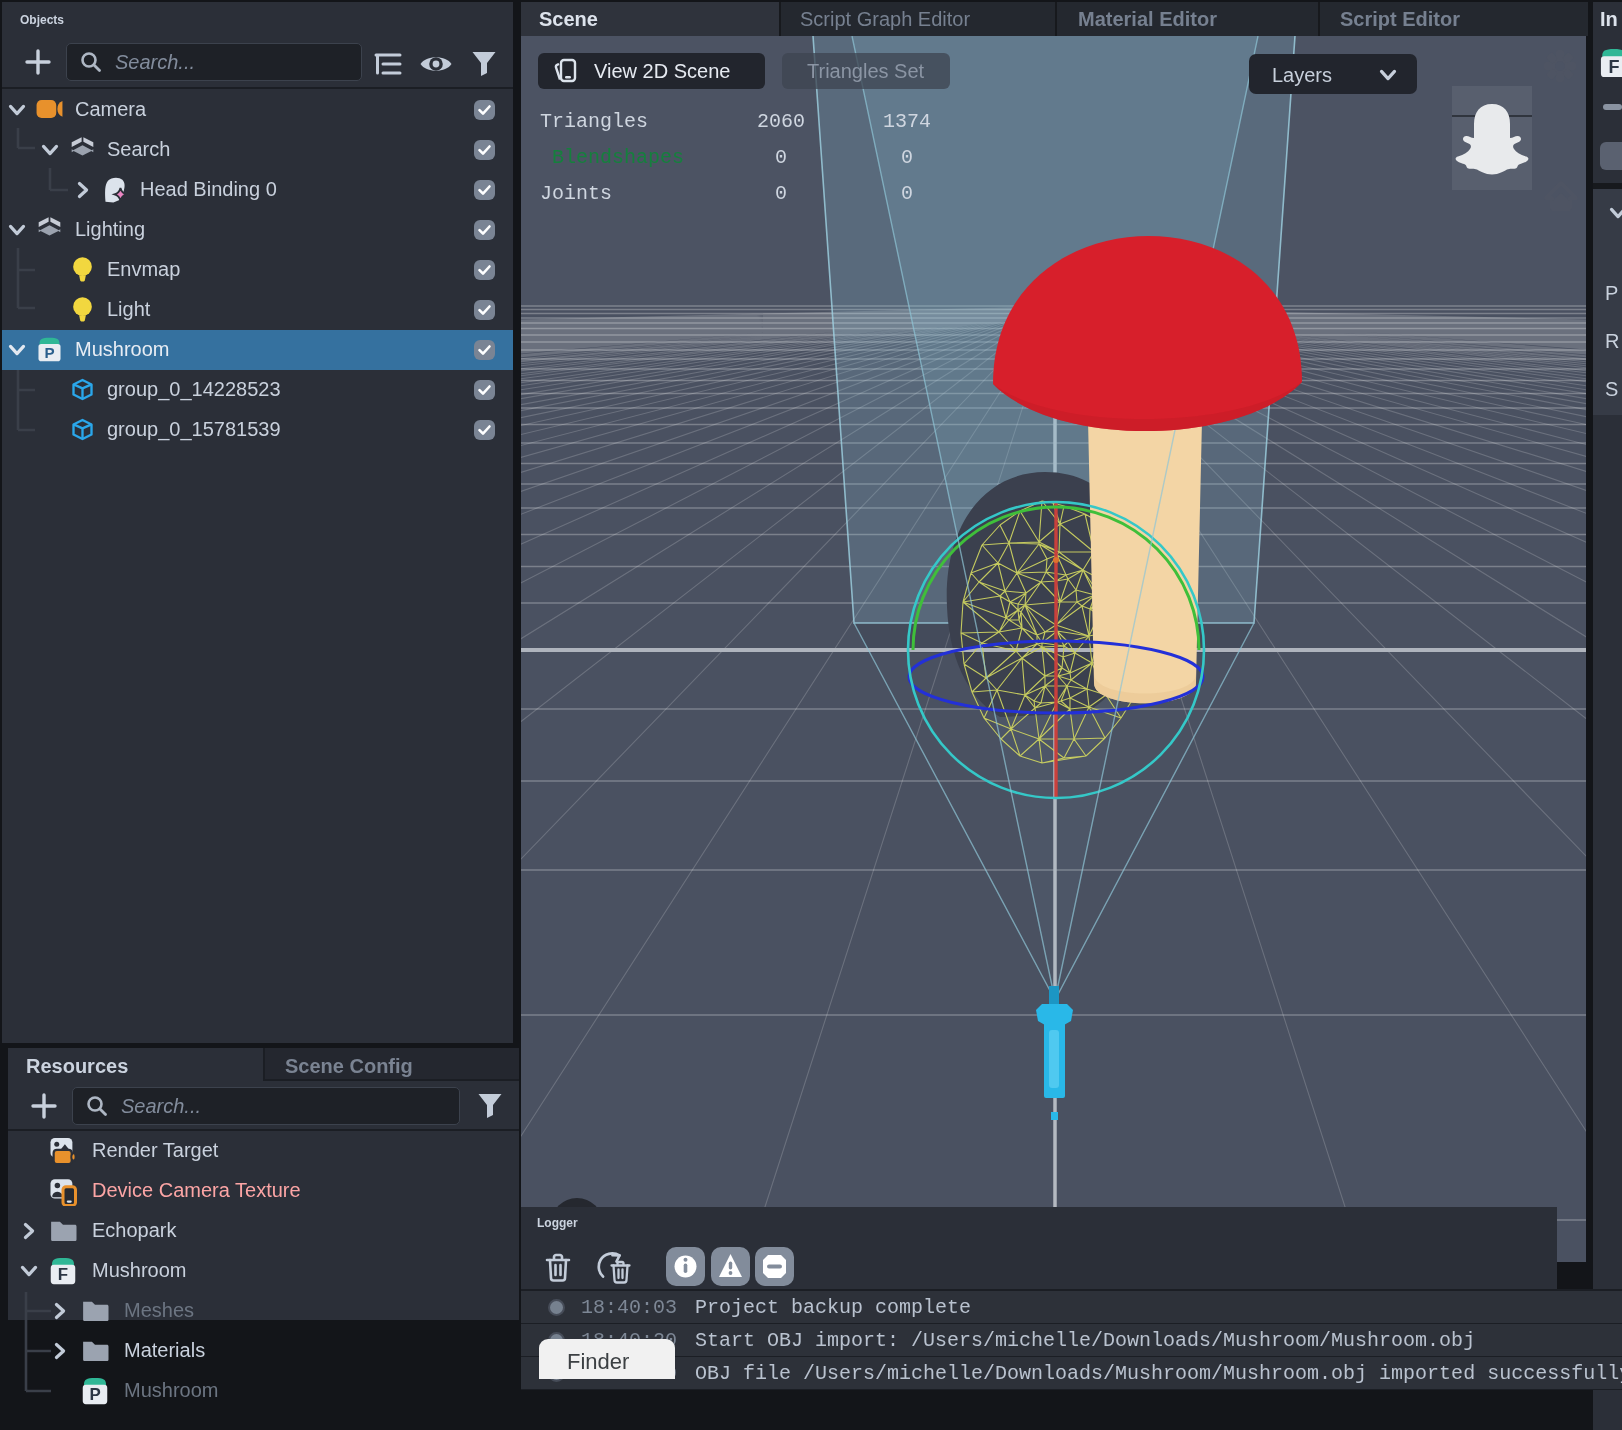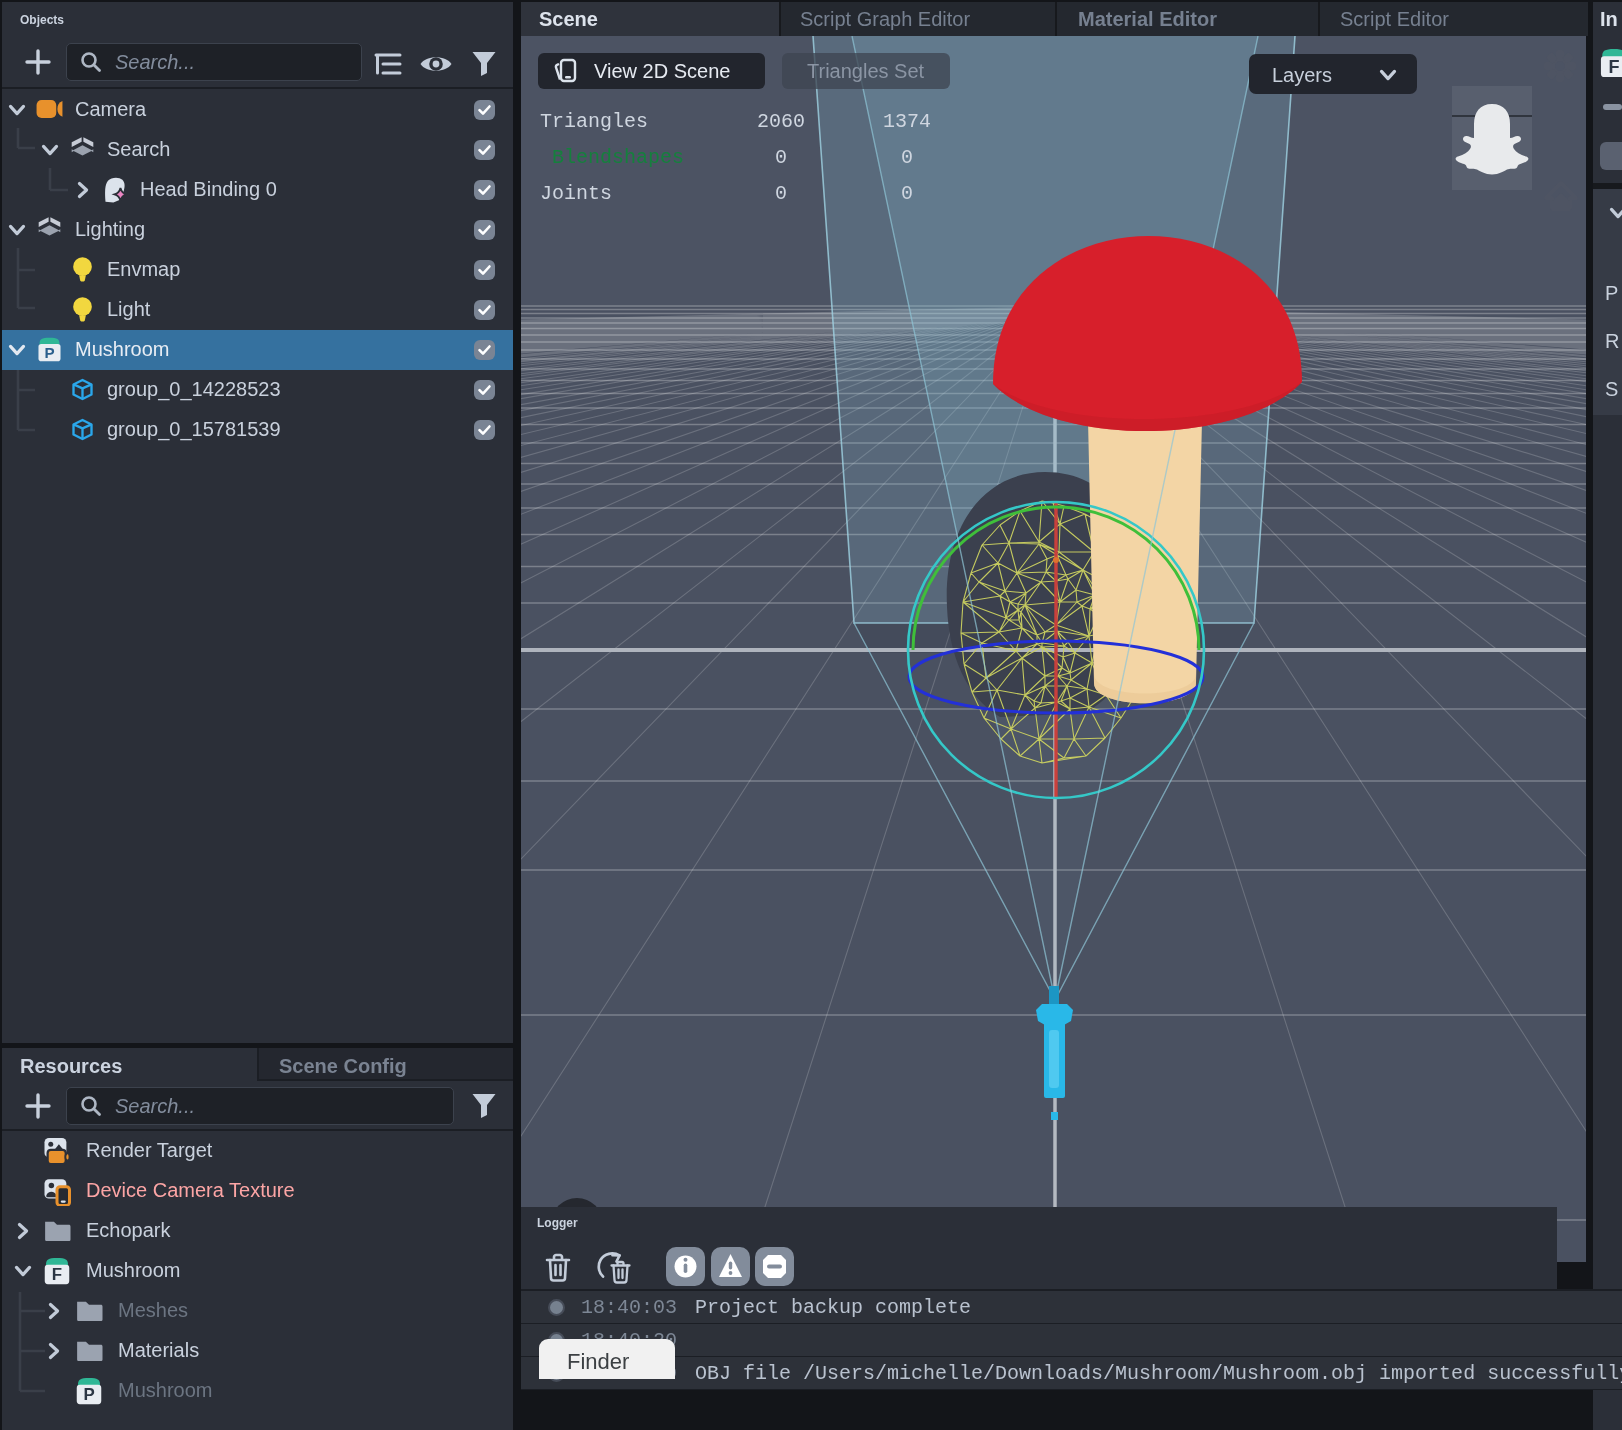--- a/index.html
+++ b/index.html
@@ -139,21 +139,21 @@
         <path d="M4 7.5 L12 3.5 L20 7.5 L20 16.5 L12 20.5 L4 16.5 Z"></path>
         <path d="M4 7.5 L12 11 L20 7.5 M12 11 L12 20.5"></path>
       </g>
     </svg>
 <div class="lbl" style="left:105px;top:416px;color:#C9D1DD">group_0_15781539</div>
 <div style="position:absolute;left:472px;top:418px;width:21px;height:20px;border-radius:6px;background:#7A8494"></div>
     <svg width="21" height="20" viewBox="0 0 21 20" style="position:absolute;left:472px;top:418px" xmlns="http://www.w3.org/2000/svg">
       <polyline points="5.5,10.2 9,13.7 15.5,6.5" fill="none" stroke="#FFFFFF" stroke-width="2.6" stroke-linecap="round" stroke-linejoin="round"></polyline>
     </svg>
 </div>
-<div class="abs" style="left:2px;top:1048px;width:511px;height:382px;background:#2B2F38">
+<div class="abs" style="left:8px;top:1048px;width:511px;height:272px;background:#2B2F38">
 <div class="abs" style="left:255px;top:0;width:256px;height:33px;background:#24272F;border-bottom:2px solid #1B1E24;border-left:2px solid #1B1E24"></div>
 <div class="ttl" style="left:18px;top:7px;font-size:20px">Resources</div>
 <div class="ttl" style="left:277px;top:7px;font-size:20px;color:#7A8392">Scene Config</div>
 <div class="abs" style="left:64px;top:39px;width:388px;height:38px;background:#1E2127;border:1px solid #3C424D;border-radius:5px"></div>
 <svg width="30" height="30" viewBox="0 0 30 30" style="position:absolute;left:21px;top:43px" xmlns="http://www.w3.org/2000/svg">
       <path d="M15 4 L15 26 M4 15 L26 15" stroke="#C8D0DC" stroke-width="3.4" stroke-linecap="round"></path>
     </svg>
 <svg width="26" height="26" viewBox="0 0 26 26" style="position:absolute;left:76px;top:45px" xmlns="http://www.w3.org/2000/svg">
       <circle cx="11" cy="11" r="6.5" fill="none" stroke="#AEB7C4" stroke-width="2.6"></circle>
       <path d="M16 16 L21.5 21.5" stroke="#AEB7C4" stroke-width="2.8" stroke-linecap="round"></path>
@@ -220,21 +220,21 @@
 <div class="lbl" style="left:116px;top:331px;color:#6C7582">Mushroom</div>
 </div>
 <div class="abs" style="left:521px;top:2px;width:1065px;height:34px;background:#24282F">
 <div class="abs" style="left:0;top:0;width:258px;height:34px;background:#2F333C"></div>
 <div class="abs" style="left:18px;top:6px;font-size:20px;font-weight:bold;color:#DDE3EC">Scene</div>
 <div class="abs" style="left:258px;top:0;width:276px;height:34px;background:#24282F;border-left:2px solid #17191D"></div>
 <div class="abs" style="left:534px;top:0;width:263px;height:34px;background:#24282F;border-left:2px solid #17191D"></div>
 <div class="abs" style="left:797px;top:0;width:270px;height:34px;background:#24282F;border-left:2px solid #17191D"></div>
 <div class="abs" style="left:279px;top:6px;font-size:20px;font-weight:normal;color:#768090">Script Graph Editor</div>
 <div class="abs" style="left:557px;top:6px;font-size:20px;font-weight:bold;color:#768090">Material Editor</div>
-<div class="abs" style="left:819px;top:6px;font-size:20px;font-weight:normal;color:#768090">Script Editor</div>
+<div class="abs" style="left:819px;top:6px;font-size:20px;font-weight:bold;color:#768090">Script Editor</div>
 </div>
 <svg width="1065" height="1226" viewBox="521 36 1065 1226" style="position:absolute;left:521px;top:36px" xmlns="http://www.w3.org/2000/svg">
     <rect x="521" y="36" width="1065" height="1226" fill="#4A5161"></rect>
     <rect x="521" y="36" width="1065" height="271" fill="#4C5363"></rect>
     <path d="M521 306H1586M521 309.5H1586M521 313.5H1586M521 318H1586M521 323H1586M521 328.5H1586M521 335H1586M521 342H1586M521 350H1586M521 359H1586M521 369H1586M521 380.5H1586M521 393.5H1586M521 408H1586M521 424.5H1586M521 443H1586M521 463.5H1586M521 484H1586M521 508H1586M521 534.5H1586M521 566.5H1586M521 603H1586M521 709H1586M521 781H1586M521 870H1586M521 1015H1586M521 1220H1586" stroke="#FFFFFF" stroke-opacity="0.27" stroke-width="1.3" fill="none"></path>
     <path d="M1055 307L519 320M1055 307L519 320M1055 307L519 320M1055 307L519 320M1055 307L519 320M1055 307L519 320M1055 307L519 320M1055 307L519 321M1055 307L519 321M1055 307L519 321M1055 307L519 321M1055 307L519 321M1055 307L519 321M1055 307L519 321M1055 307L519 321M1055 307L519 321M1055 307L519 322M1055 307L519 322M1055 307L519 322M1055 307L519 322M1055 307L519 322M1055 307L519 322M1055 307L519 322M1055 307L519 323M1055 307L519 323M1055 307L519 323M1055 307L519 323M1055 307L519 323M1055 307L519 323M1055 307L519 323M1055 307L519 324M1055 307L519 324M1055 307L519 324M1055 307L519 324M1055 307L519 324M1055 307L519 325M1055 307L519 325M1055 307L519 325M1055 307L519 325M1055 307L519 325M1055 307L519 325M1055 307L519 326M1055 307L519 326M1055 307L519 326M1055 307L519 326M1055 307L519 327M1055 307L519 327M1055 307L519 327M1055 307L519 327M1055 307L519 328M1055 307L519 328M1055 307L519 328M1055 307L519 328M1055 307L519 329M1055 307L519 329M1055 307L519 329M1055 307L519 329M1055 307L519 330M1055 307L519 330M1055 307L519 330M1055 307L519 331M1055 307L519 331M1055 307L519 331M1055 307L519 332M1055 307L519 332M1055 307L519 333M1055 307L519 333M1055 307L519 333M1055 307L519 334M1055 307L519 334M1055 307L519 335M1055 307L519 335M1055 307L519 336M1055 307L519 336M1055 307L519 337M1055 307L519 337M1055 307L519 338M1055 307L519 338M1055 307L519 339M1055 307L519 340M1055 307L519 340M1055 307L519 341M1055 307L519 342M1055 307L519 342M1055 307L519 343M1055 307L519 344M1055 307L519 345M1055 307L519 346M1055 307L519 347M1055 307L519 348M1055 307L519 349M1055 307L519 350M1055 307L519 351M1055 307L519 352M1055 307L519 353M1055 307L519 355M1055 307L519 356M1055 307L519 357M1055 307L519 359M1055 307L519 361M1055 307L519 362M1055 307L519 364M1055 307L519 366M1055 307L519 369M1055 307L519 371M1055 307L519 374M1055 307L519 376M1055 307L519 379M1055 307L519 383M1055 307L519 386M1055 307L519 390M1055 307L519 395M1055 307L519 399M1055 307L519 405M1055 307L519 411M1055 307L519 418M1055 307L519 426M1055 307L519 435M1055 307L519 446M1055 307L519 458M1055 307L519 473M1055 307L519 492M1055 307L519 515M1055 307L519 545M1055 307L519 584M1055 307L519 640M1055 307L519 723M1055 307L519 861M1055 307L519 1139M1055 307L744 1272M1055 307L1366 1272M1055 307L1588 1134M1055 307L1588 858M1055 307L1588 720M1055 307L1588 638M1055 307L1588 583M1055 307L1588 543M1055 307L1588 514M1055 307L1588 491M1055 307L1588 472M1055 307L1588 457M1055 307L1588 445M1055 307L1588 434M1055 307L1588 425M1055 307L1588 417M1055 307L1588 410M1055 307L1588 404M1055 307L1588 399M1055 307L1588 394M1055 307L1588 390M1055 307L1588 386M1055 307L1588 382M1055 307L1588 379M1055 307L1588 376M1055 307L1588 373M1055 307L1588 371M1055 307L1588 368M1055 307L1588 366M1055 307L1588 364M1055 307L1588 362M1055 307L1588 360M1055 307L1588 359M1055 307L1588 357M1055 307L1588 356M1055 307L1588 354M1055 307L1588 353M1055 307L1588 352M1055 307L1588 351M1055 307L1588 349M1055 307L1588 348M1055 307L1588 347M1055 307L1588 346M1055 307L1588 345M1055 307L1588 345M1055 307L1588 344M1055 307L1588 343M1055 307L1588 342M1055 307L1588 341M1055 307L1588 341M1055 307L1588 340M1055 307L1588 339M1055 307L1588 339M1055 307L1588 338M1055 307L1588 338M1055 307L1588 337M1055 307L1588 337M1055 307L1588 336M1055 307L1588 336M1055 307L1588 335M1055 307L1588 335M1055 307L1588 334M1055 307L1588 334M1055 307L1588 333M1055 307L1588 333M1055 307L1588 332M1055 307L1588 332M1055 307L1588 332M1055 307L1588 331M1055 307L1588 331M1055 307L1588 331M1055 307L1588 330M1055 307L1588 330M1055 307L1588 330M1055 307L1588 329M1055 307L1588 329M1055 307L1588 329M1055 307L1588 328M1055 307L1588 328M1055 307L1588 328M1055 307L1588 328M1055 307L1588 327M1055 307L1588 327M1055 307L1588 327M1055 307L1588 327M1055 307L1588 326M1055 307L1588 326M1055 307L1588 326M1055 307L1588 326M1055 307L1588 326M1055 307L1588 325M1055 307L1588 325M1055 307L1588 325M1055 307L1588 325M1055 307L1588 325M1055 307L1588 324M1055 307L1588 324M1055 307L1588 324M1055 307L1588 324M1055 307L1588 324M1055 307L1588 324M1055 307L1588 323M1055 307L1588 323M1055 307L1588 323M1055 307L1588 323M1055 307L1588 323M1055 307L1588 323M1055 307L1588 322M1055 307L1588 322M1055 307L1588 322M1055 307L1588 322M1055 307L1588 322M1055 307L1588 322M1055 307L1588 322M1055 307L1588 322M1055 307L1588 321M1055 307L1588 321M1055 307L1588 321M1055 307L1588 321M1055 307L1588 321M1055 307L1588 321M1055 307L1588 321M1055 307L1588 321M1055 307L1588 320M1055 307L1588 320M1055 307L1588 320M1055 307L1588 320M1055 307L1588 320M1055 307L1588 320M1055 307L1588 320M1055 307L1588 320" stroke="#FFFFFF" stroke-opacity="0.18" stroke-width="1.1" fill="none"></path>
     <path d="M1055 306V1262" stroke="#B4B9C1" stroke-width="3.5"></path>
     <polygon points="813,36 854,623 1254,623 1295,36" fill="#8CC2DA" fill-opacity="0.21"></polygon>
     <clipPath id="abv">
       <rect x="521" y="36" width="1065" height="587"></rect>
@@ -365,18 +365,19 @@
       <rect x="12" y="17.5" width="15" height="4" rx="2" fill="#828C9B"></rect>
     </svg>
 <div class="abs" style="left:0;top:82px;width:1101px;height:2px;background:#1B1E24"></div>
 <div class="abs" style="left:0;top:84px;width:1101px;height:33px;background:#2D3139;border-bottom:1.5px solid #1B1E24"></div>
 <div class="abs" style="left:27px;top:92px;width:17px;height:17px;border-radius:50%;background:#76818F;border:2px solid #464C58"></div>
 <div class="mono" style="left:60px;top:89px;color:#7D8795">18:40:03</div>
 <div class="mono" style="left:174px;top:89px;color:#B9C2CF">Project backup complete</div>
 <div class="abs" style="left:0;top:117px;width:1101px;height:33px;background:#2D3139;border-bottom:1.5px solid #1B1E24"></div>
 <div class="abs" style="left:27px;top:125px;width:17px;height:17px;border-radius:50%;background:#76818F;border:2px solid #464C58"></div>
 <div class="mono" style="left:60px;top:122px;color:#7D8795">18:40:20</div>
+<div class="mono" style="left:174px;top:122px;color:#B9C2CF">Start OBJ import: /Users/michelle/Downloads/Mushroom/Mushroom.obj</div>
 <div class="abs" style="left:0;top:150px;width:1101px;height:33px;background:#2D3139;border-bottom:1.5px solid #1B1E24"></div>
 <div class="abs" style="left:27px;top:158px;width:17px;height:17px;border-radius:50%;background:#76818F;border:2px solid #464C58"></div>
 <div class="mono" style="left:60px;top:155px;color:#7D8795">18:40:20</div>
 <div class="mono" style="left:174px;top:155px;color:#B9C2CF">OBJ file /Users/michelle/Downloads/Mushroom/Mushroom.obj imported successfully</div>
 <div class="abs" style="left:18px;top:132px;width:136px;height:40px;background:#F1F1F1;border-radius:9px 9px 0 0"></div>
 <div class="abs" style="left:46px;top:142px;font-size:22px;color:#3C4043">Finder</div>
 </div>
 </body></html>

